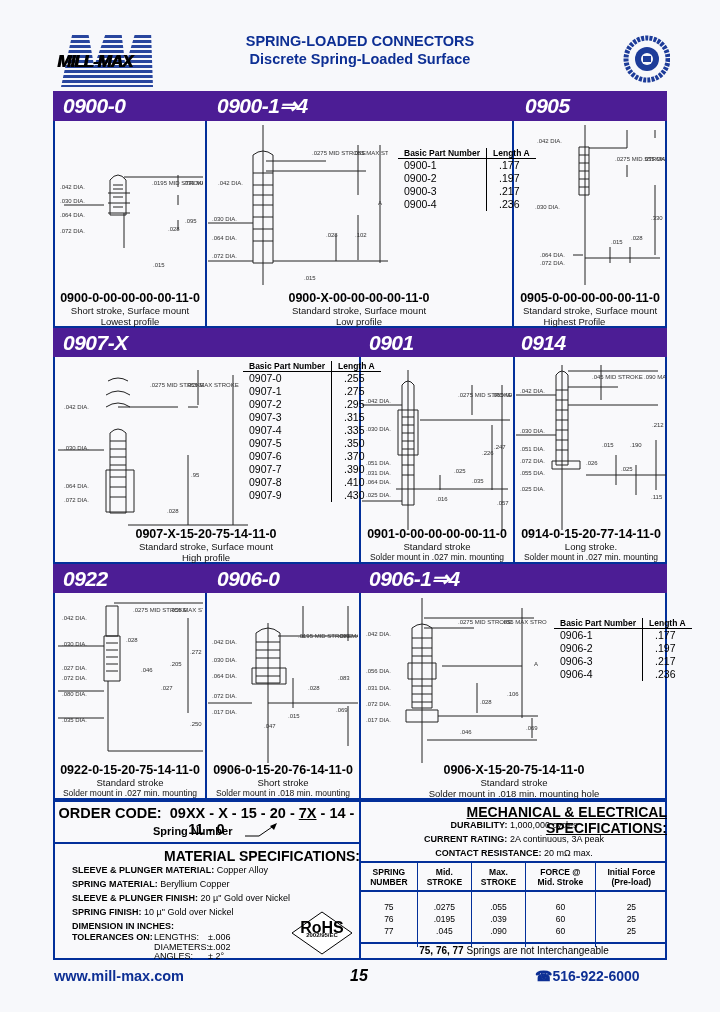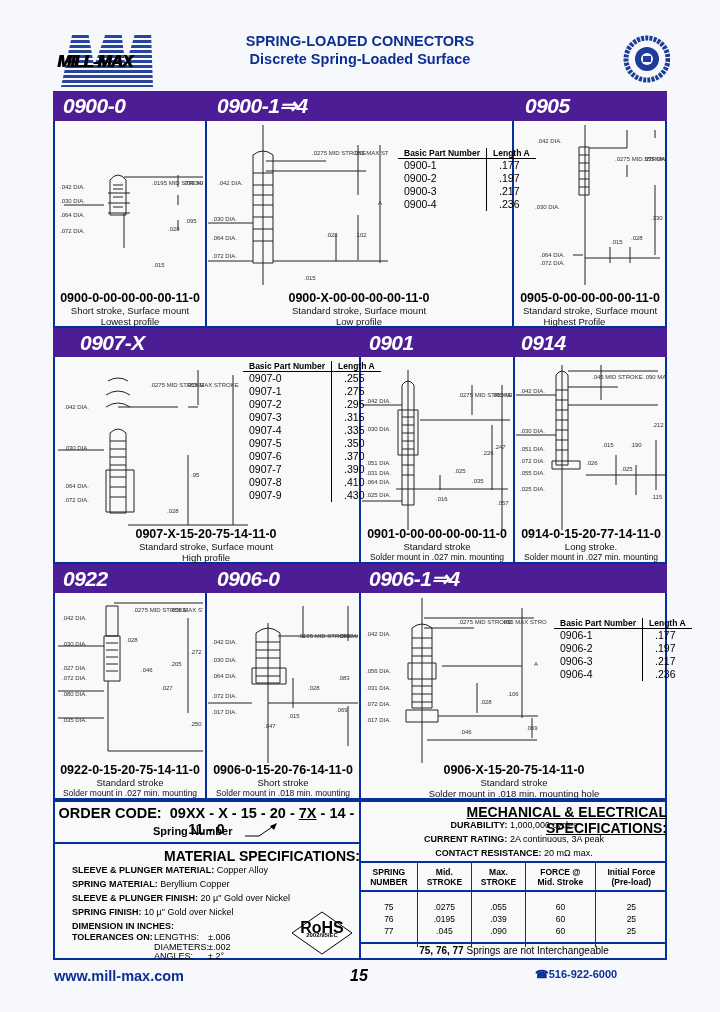--- a/index.html
+++ b/index.html
@@ -40,21 +40,21 @@
   .spec-title { font-weight: bold; font-size: 14px; text-align: right; }
   .spec-line { font-size: 9px; }
   .spec-line b { font-weight: bold; }
   table.spring { border-collapse: collapse; font-size: 8.5px; text-align: center; width: 100%; }
   table.spring th { font-weight: bold; border-right: 1px solid #03309a; border-bottom: 2px solid #03309a; height: 28px; line-height: 10px; }
   table.spring td { border-right: 1px solid #03309a; line-height: 12px; }
   table.spring th:last-child, table.spring td:last-child { border-right: none; }
 
   .foot-url { left: 54px; top: 968px; color: #0d2f94; font-weight: bold; font-size: 14.5px; }
   .foot-page { left: 350px; top: 967px; font-weight: bold; font-style: italic; font-size: 16px; }
-  .foot-phone { left: 535px; top: 968px; color: #0d2f94; font-weight: bold; font-size: 11px; text-align: center; }
+  .foot-phone { left: 535px; top: 968px; color: #0d2f94; font-weight: bold; font-size: 14px; text-align: center; }
 </style>
 </head>
 <body>
 
 <div class="abs logo">
   <div class="logo-stripes"></div>
   <div class="logo-text">MILL-MAX</div>
 </div>
 <div class="abs title-1">SPRING-LOADED CONNECTORS</div>
 <div class="abs title-2">Discrete Spring-Loaded Surface</div>
@@ -156,21 +156,21 @@
   <text x="128" y="36">.055 MAX STROKE</text>
   <text x="136" y="95">.330</text>
   <text x="96" y="119">.015</text>
   <text x="116" y="115">.028</text>
 </svg>
 <div class="abs pn" style="left:514px; top:291px; width:152px;">0905-0-00-00-00-00-11-0</div>
 <div class="abs desc" style="left:514px; top:305px; width:152px;">Standard stroke, Surface mount</div>
 <div class="abs desc" style="left:514px; top:316px; width:121px;">Highest Profile</div>
 
 <div class="abs bar" style="left:53px; top:328px; width:614px;">
-  <span style="left:27px;">0907-X</span>
+  <span style="left:10px;">0907-X</span>
   <span style="left:316px;">0901</span>
   <span style="left:468px;">0914</span>
 </div>
 <div class="abs panel" style="left:53px; top:357px; width:614px; height:207px;"></div>
 <div class="abs vline" style="left:359px; top:357px; height:207px;"></div>
 <div class="abs vline" style="left:513px; top:357px; height:207px;"></div>
 
 <svg class="draw" style="left:58px; top:365px;" width="190" height="165" viewBox="0 0 190 165">
   <g stroke="#222" fill="none" stroke-width="1">
     <path d="M50 16 q10 -6 20 0 M48 30 q12 -8 24 0 M48 42 q12 -8 24 0"></path>

